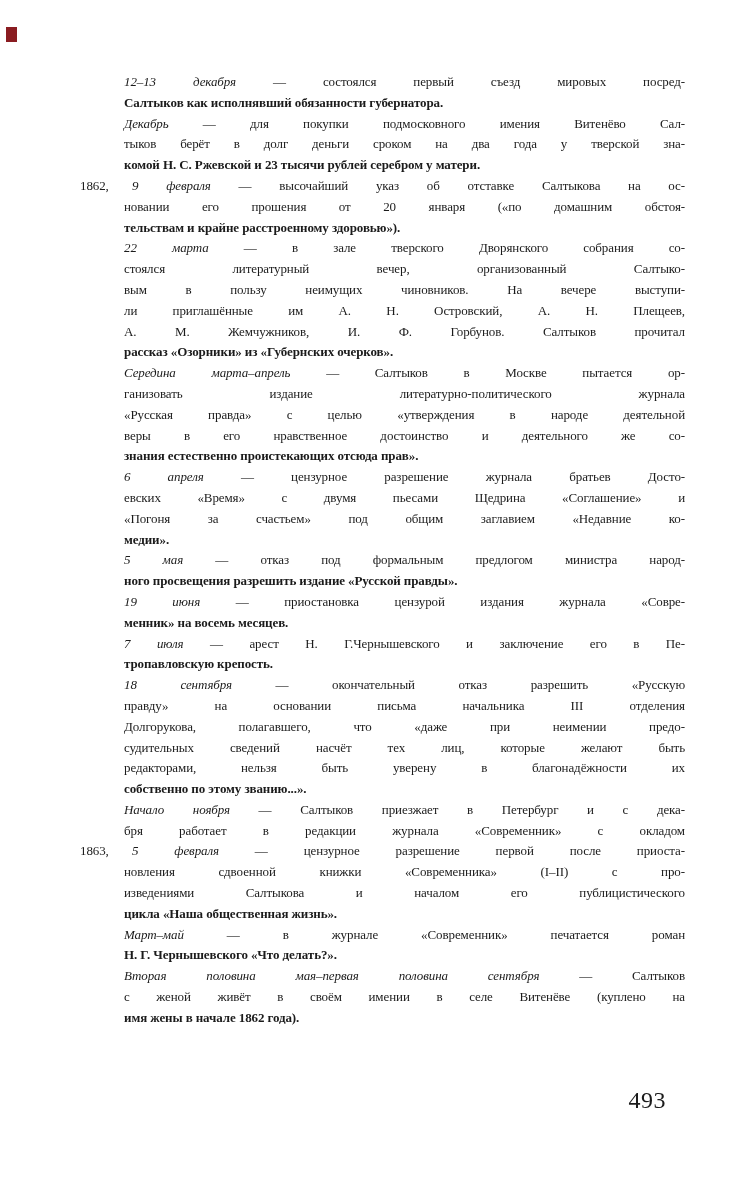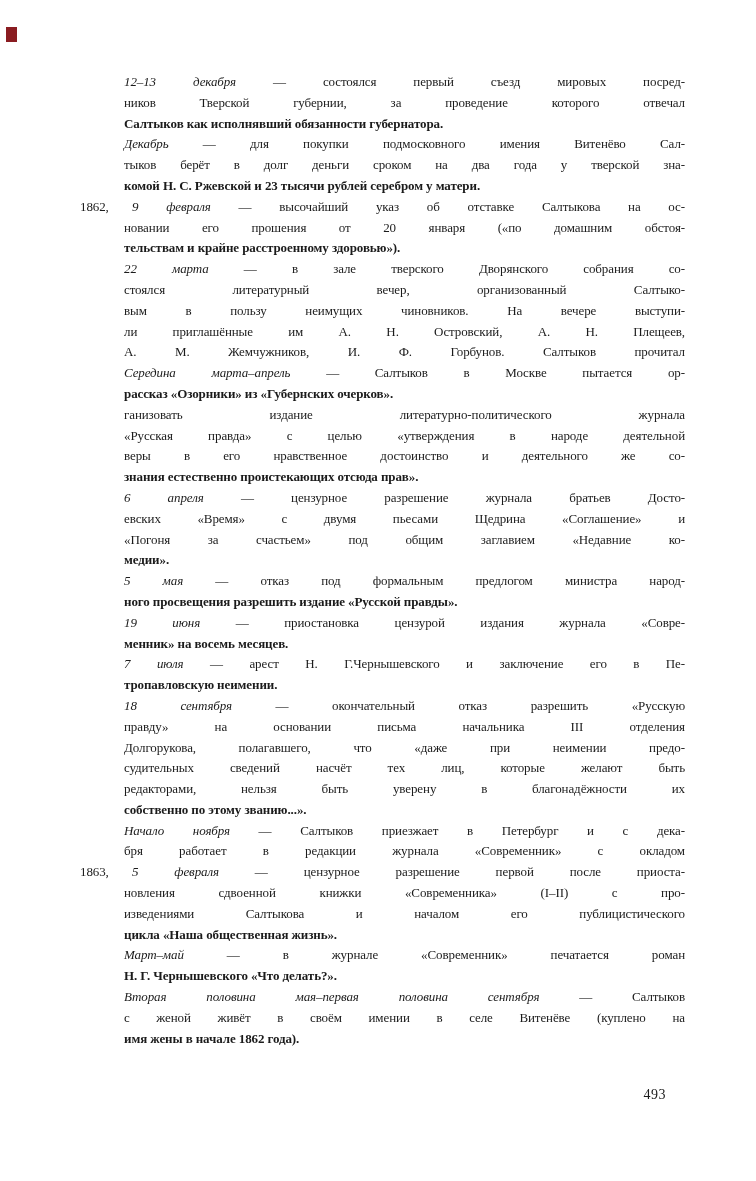--- a/index.html
+++ b/index.html
@@ -52,60 +52,59 @@
     letter-spacing: -0.1px;
   }
   #page-number {
     position: absolute;
     left: 124px;
     top: 1087px;
     width: 561px;
     text-align: right;
     padding-right: 19px;
     box-sizing: border-box;
-    font-size: 14px;
+    font-size: 24px;
     letter-spacing: 0.5px;
   }
 </style>
 </head>
 <body>
 
 <div id="page" style="color: rgb(27, 27, 27); background: rgb(255, 255, 255);">
   <div id="corner-mark" style="background: rgb(138, 28, 33);"></div>
   <div id="text-block">
       <div class="line"><span class="date">12–13 декабря</span> — состоялся первый съезд мировых посред-</div>
-      <div class="line">ников Тверской губернии, за проведение которого отвечал</div>
       <div class="line last">Салтыков как исполнявший обязанности губернатора.</div>
       <div class="line"><span class="date">Декабрь</span> — для покупки подмосковного имения Витенёво Сал-</div>
       <div class="line">тыков берёт в долг деньги сроком на два года у тверской зна-</div>
       <div class="line last">комой Н. С. Ржевской и 23 тысячи рублей серебром у матери.</div>
       <div class="line has-year"><span class="year">1862,</span><span class="date">9 февраля</span> — высочайший указ об отставке Салтыкова на ос-</div>
       <div class="line">новании его прошения от 20 января («по домашним обстоя-</div>
       <div class="line last">тельствам и крайне расстроенному здоровью»).</div>
       <div class="line"><span class="date">22 марта</span> — в зале тверского Дворянского собрания со-</div>
       <div class="line">стоялся литературный вечер, организованный Салтыко-</div>
       <div class="line">вым в пользу неимущих чиновников. На вечере выступи-</div>
       <div class="line">ли приглашённые им А. Н. Островский, А. Н. Плещеев,</div>
       <div class="line">А. М. Жемчужников, И. Ф. Горбунов. Салтыков прочитал</div>
+      <div class="line last">рассказ «Озорники» из «Губернских очерков».</div>
       <div class="line"><span class="date">Середина марта–апрель</span> — Салтыков в Москве пытается ор-</div>
-      <div class="line last">рассказ «Озорники» из «Губернских очерков».</div>
       <div class="line">ганизовать издание литературно-политического журнала</div>
       <div class="line">«Русская правда» с целью «утверждения в народе деятельной</div>
       <div class="line">веры в его нравственное достоинство и деятельного же со-</div>
       <div class="line last">знания естественно проистекающих отсюда прав».</div>
       <div class="line"><span class="date">6 апреля</span> — цензурное разрешение журнала братьев Досто-</div>
       <div class="line">евских «Время» с двумя пьесами Щедрина «Соглашение» и</div>
       <div class="line">«Погоня за счастьем» под общим заглавием «Недавние ко-</div>
       <div class="line last">медии».</div>
       <div class="line"><span class="date">5 мая</span> — отказ под формальным предлогом министра народ-</div>
       <div class="line last">ного просвещения разрешить издание «Русской правды».</div>
       <div class="line"><span class="date">19 июня</span> — приостановка цензурой издания журнала «Совре-</div>
       <div class="line last">менник» на восемь месяцев.</div>
       <div class="line"><span class="date">7 июля</span> — арест Н. Г.Чернышевского и заключение его в Пе-</div>
-      <div class="line last">тропавловскую неимении.</div>
+      <div class="line last">тропавловскую крепость.</div>
       <div class="line"><span class="date">18 сентября</span> — окончательный отказ разрешить «Русскую</div>
       <div class="line">правду» на основании письма начальника III отделения</div>
       <div class="line">Долгорукова, полагавшего, что «даже при неимении предо-</div>
       <div class="line">судительных сведений насчёт тех лиц, которые желают быть</div>
       <div class="line">редакторами, нельзя быть уверену в благонадёжности их</div>
       <div class="line last">собственно по этому званию...».</div>
       <div class="line"><span class="date">Начало ноября</span> — Салтыков приезжает в Петербург и с дека-</div>
       <div class="line">бря работает в редакции журнала «Современник» с окладом</div>
       <div class="line has-year"><span class="year">1863,</span><span class="date">5 февраля</span> — цензурное разрешение первой после приоста-</div>
       <div class="line">новления сдвоенной книжки «Современника» (I–II) с про-</div>

